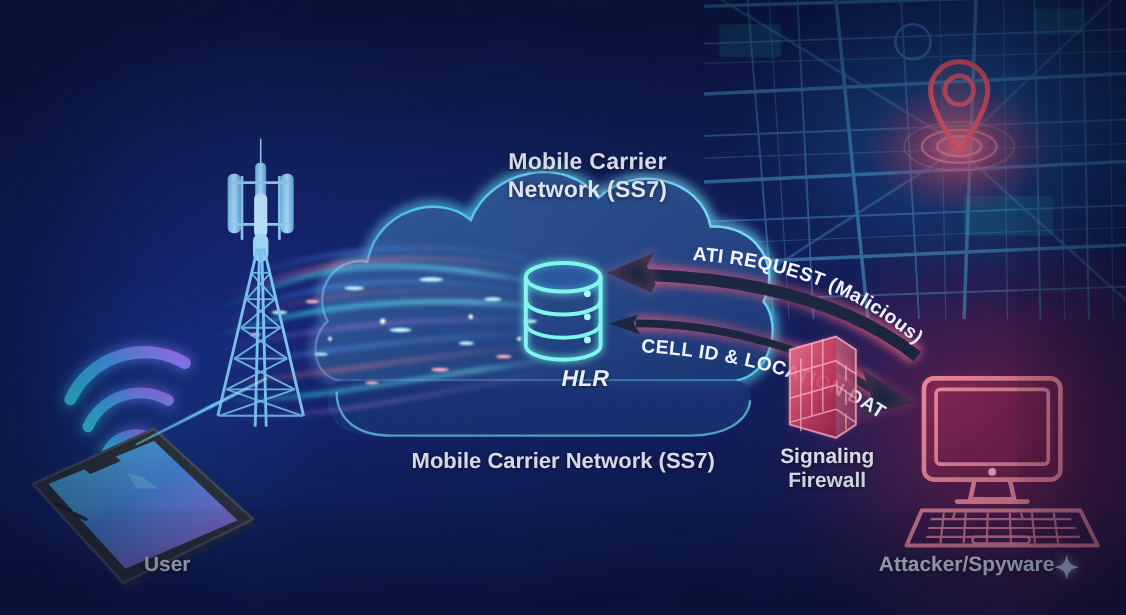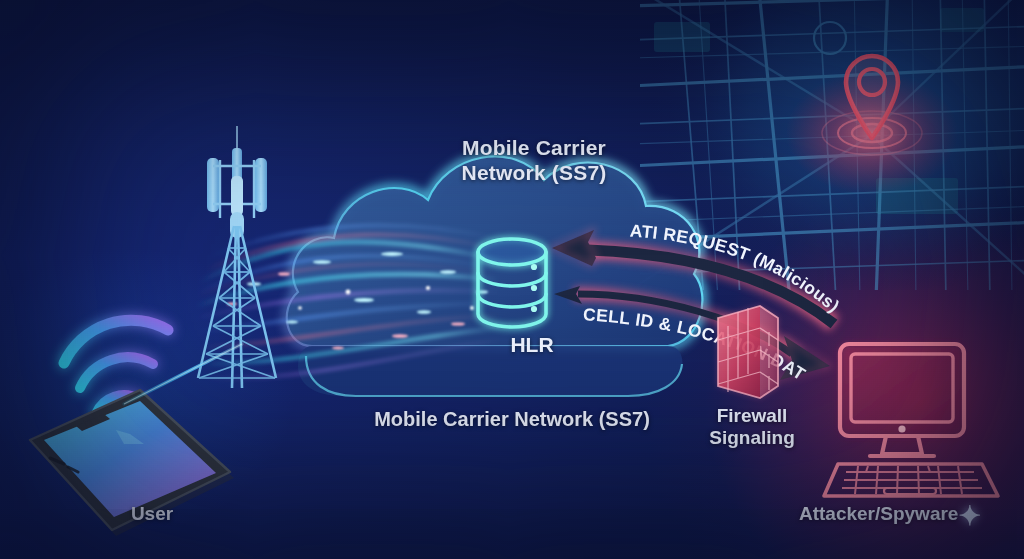--- a/index.html
+++ b/index.html
@@ -28,21 +28,21 @@
   #bg-noise{inset:0;opacity:.10;mix-blend-mode:overlay;
      background-image:
        repeating-linear-gradient(0deg, rgba(255,255,255,.10) 0 1px, rgba(0,0,0,0) 1px 2px),
        repeating-linear-gradient(90deg, rgba(255,255,255,.08) 0 1px, rgba(0,0,0,0) 1px 2px);}
 
   
   svg{display:block;overflow:visible;}
 
   
   #label-cloud-title{left:389px;top:136px;width:290px;font-size:21px;font-weight:700;letter-spacing:.2px;}
-  #label-hlr{left:382px;top:333px;width:300px;font-size:21px;font-weight:600;}
+  #label-hlr{left:382px;top:333px;width:300px;font-size:21px;font-weight:600;font-style:italic;}
   #label-hlr-sub{left:362px;top:358px;width:340px;font-size:19px;font-weight:500;}
   #label-network-bottom{left:352px;top:408px;width:320px;font-size:20px;font-weight:600;}
   #label-firewall{left:676px;top:405px;width:152px;font-size:19px;font-weight:600;}
   #label-user{left:92px;top:503px;width:120px;font-size:19px;font-weight:600;}
   #label-attacker{left:790px;top:503px;width:200px;font-size:19px;font-weight:600;
       display:flex;justify-content:center;gap:2px;white-space:nowrap;}
   #sparkle-icon{font-size:27px;line-height:1;color:#dfe9ff;
       text-shadow:0 0 10px rgba(190,215,255,.85);margin-left:-2px;}
 
   .arrow-text{font-weight:700;letter-spacing:.4px;font-size:17.5px;fill:#f2f6ff;}
@@ -487,22 +487,22 @@
   <div class="lbl" id="label-cloud-title">
     <div>Mobile Carrier</div>
     <div>Network (SS7)</div>
   </div>
 
   <div class="lbl" id="label-hlr">HLR</div>
 
   <div class="lbl" id="label-network-bottom">Mobile Carrier Network (SS7)</div>
 
   <div class="lbl" id="label-firewall">
+    <div>Signaling</div>
     <div>Firewall</div>
-    <div>Signaling</div>
   </div>
 
   <div class="lbl" id="label-user">User</div>
 
   <div class="lbl" id="label-attacker">
     <span>Attacker/Spyware</span>
     <span id="sparkle-icon">✦</span>
   </div>
 
   <div class="abs" id="bg-vignette"></div>

